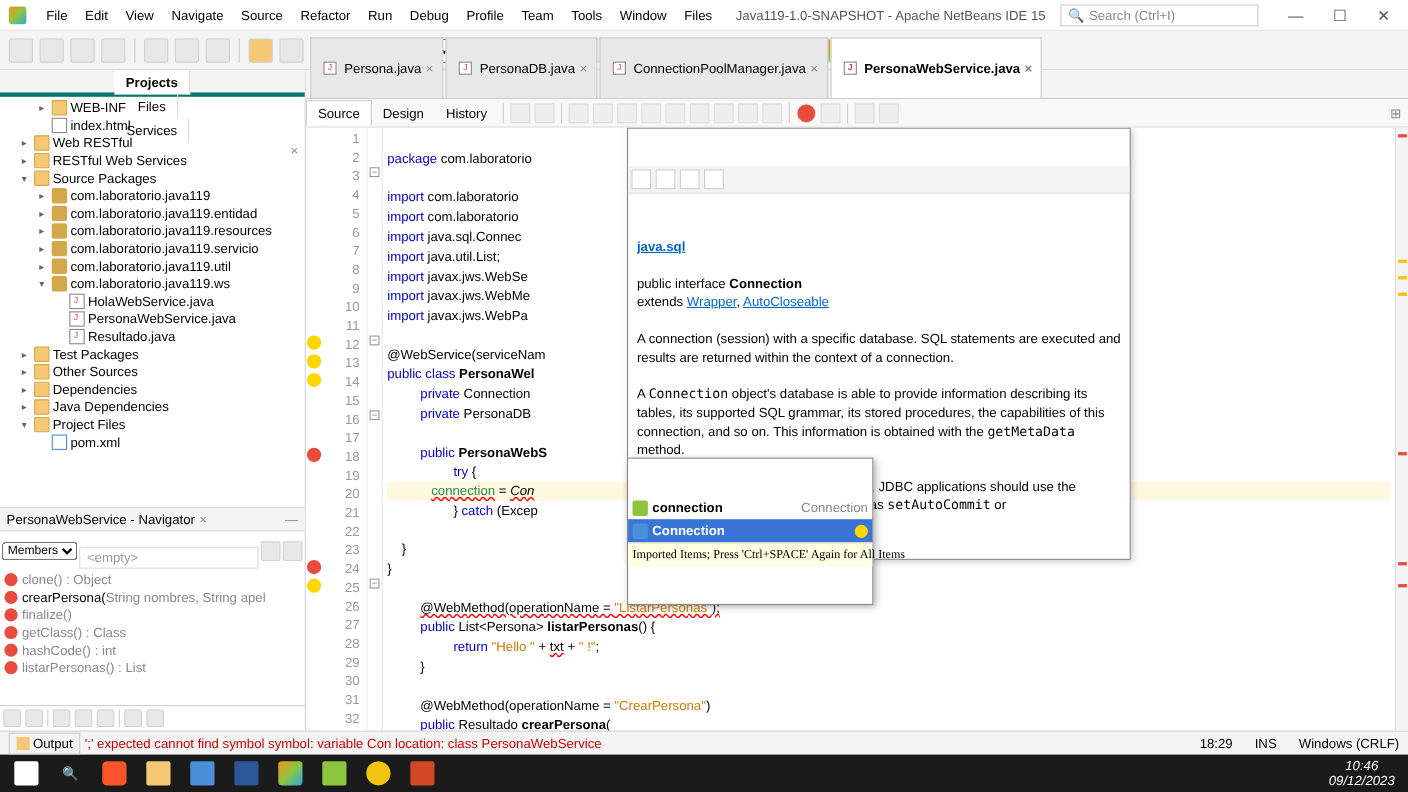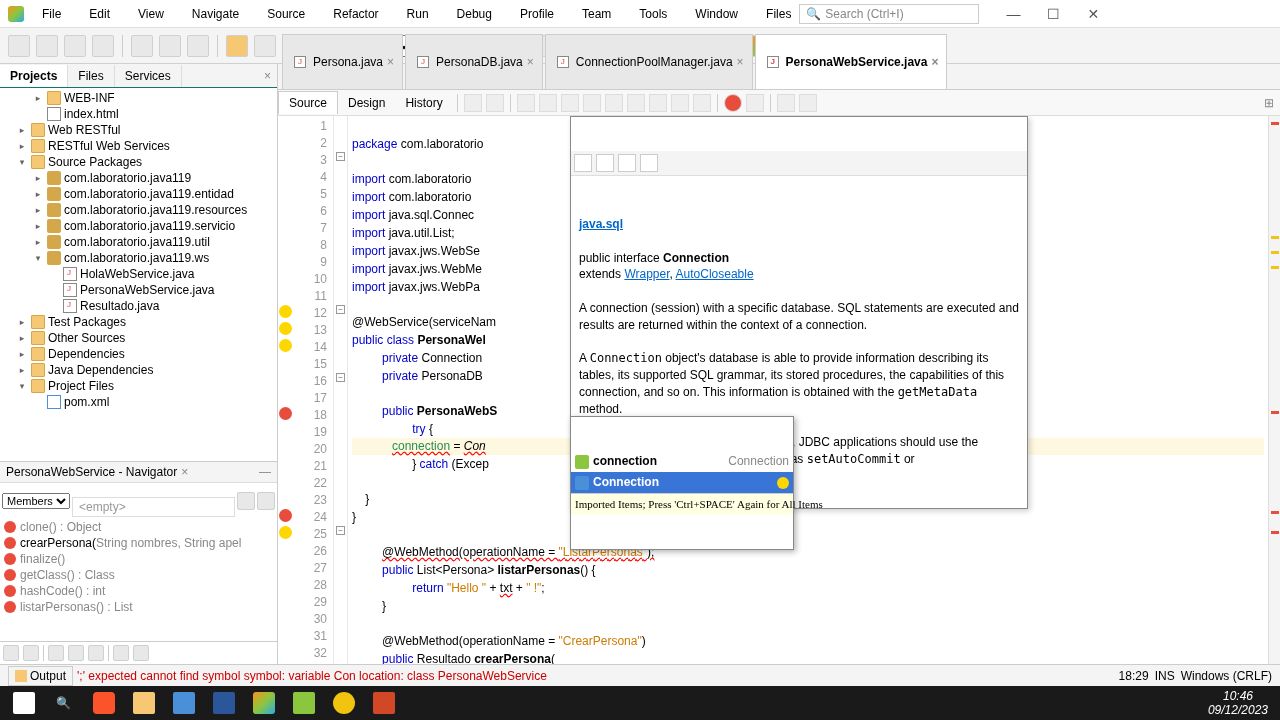--- a/index.html
+++ b/index.html
@@ -1,32 +1,32 @@
 <!DOCTYPE html>
 <html><head>
 <meta charset="utf-8">
 <style>
 * { margin: 0; padding: 0; box-sizing: border-box; font-family: "Segoe UI", Tahoma, sans-serif; font-size: 12px; }
 body { background: #f0f0f0; width: 1280px; height: 720px; overflow: hidden; position: relative; }
 .titlebar { height: 28px; background: #fff; display: flex; align-items: center; padding: 0 8px; border-bottom: 1px solid #e0e0e0; }
 .titlebar .logo { width: 16px; height: 16px; background: linear-gradient(135deg,#f7931e,#8cc63f,#29abe2); border-radius: 3px; margin-right: 10px; }
-.menubar { display: flex; gap: 12px; }
+.menubar { display: flex; gap: 0; }
 .menubar span { padding: 4px 8px; cursor: pointer; }
 .title-center { flex: 1; text-align: center; color: #555; }
 .searchbox { display: flex; align-items: center; border: 1px solid #ccc; padding: 2px 6px; width: 180px; color: #888; }
 .winbtns { display: flex; gap: 12px; margin-left: 20px; }
 .winbtn { width: 28px; text-align: center; cursor: pointer; font-size: 14px; color: #555; }
 .toolbar { height: 36px; background: #f4f4f4; border-bottom: 1px solid #d0d0d0; display: flex; align-items: center; padding: 0 8px; gap: 6px; }
 .tbtn { width: 22px; height: 22px; background: #e8e8e8; border: 1px solid #d0d0d0; border-radius: 2px; }
 .tsep { width: 1px; height: 22px; background: #ccc; margin: 0 2px; }
 .config-sel { height: 22px; font-size: 11px; min-width: 120px; }
 .mem-ind { background: #4a90d9; color: #fff; padding: 2px 6px; font-size: 10px; border: 1px solid #2a70b9; }
 .main { display: flex; height: calc(100% - 28px - 36px - 22px - 34px); }
 .leftpanel { width: 278px; background: #fff; border-right: 1px solid #ccc; display: flex; flex-direction: column; }
-.proj-tabs { display: flex; background: #f4f4f4; border-bottom: 1px solid #0f766e; height: 24px; align-items: center; }
+.proj-tabs { display: flex; background: #f4f4f4; border-bottom: 4px solid #0f766e; height: 24px; align-items: center; flex-direction: column; }
 .proj-tab { padding: 4px 10px; cursor: pointer; border-right: 1px solid #ddd; }
 .proj-tab.active { background: #fff; font-weight: bold; }
 .proj-close { margin-left: auto; padding: 0 6px; color: #888; cursor: pointer; }
 .tree { flex: 1; overflow: auto; padding: 2px 0; font-size: 11.5px; }
 .tree-item { display: flex; align-items: center; padding: 1px 0; cursor: pointer; white-space: nowrap; }
 .twisty { width: 12px; display: inline-block; text-align: center; color: #666; font-size: 9px; }
 .ticn { width: 14px; height: 14px; margin: 0 3px; display: inline-block; }
 .ticn.folder { background: #f7c873; border: 1px solid #d4a84a; border-radius: 1px; }
 .ticn.pkg { background: #d4a84a; border-radius: 2px; }
 .ticn.java { background: #fff; border: 1px solid #888; position: relative; }
@@ -86,21 +86,21 @@
 .stripe-mark { position: absolute; left: 2px; width: 8px; height: 3px; }
 .stripe-red { background: #e74c3c; }
 .stripe-yellow { background: #f1c40f; }
 .glyph-gutter { width: 16px; position: relative; }
 .glyph { position: absolute; left: 1px; width: 13px; height: 13px; border-radius: 50%; }
 .glyph.err { background: #e74c3c; }
 .glyph.bulb { background: #ffd700; }
 .statusbar { height: 22px; background: #f4f4f4; border-top: 1px solid #ccc; display: flex; align-items: center; padding: 0 8px; font-size: 11px; }
 .sb-btn { padding: 2px 6px; border: 1px solid #ccc; margin-right: 4px; cursor: pointer; display: flex; align-items: center; gap: 3px; }
 .sb-err { color: #c00; }
-.sb-right { margin-left: auto; display: flex; gap: 6px; }
+.sb-right { margin-left: auto; display: flex; gap: 20px; }
 .taskbar { height: 34px; background: #1a1a1a; display: flex; align-items: center; padding: 0 4px; }
 .task-item { width: 40px; height: 30px; display: flex; align-items: center; justify-content: center; cursor: pointer; }
 .task-icn { width: 22px; height: 22px; border-radius: 2px; }
 .task-time { margin-left: auto; color: #fff; text-align: center; font-size: 11px; padding-right: 8px; line-height: 1.2; font-style: italic; }
 </style>
 </head>
 <body>
 
 <div class="titlebar">
   <div class="logo"></div>
@@ -112,20 +112,21 @@
       <span>Source</span>
       <span>Refactor</span>
       <span>Run</span>
       <span>Debug</span>
       <span>Profile</span>
       <span>Team</span>
       <span>Tools</span>
       <span>Window</span>
       <span>Files</span>
     </div>
+  <div class="title-center">Java119-1.0-SNAPSHOT - Apache NetBeans IDE 15</div>
   <div class="searchbox">
     <span style="margin-right:4px;color:#4a90d9">🔍</span>
     <span>Search (Ctrl+I)</span>
   </div>
   <div class="winbtns">
     <div class="winbtn">—</div>
     <div class="winbtn">☐</div>
     <div class="winbtn">✕</div>
   </div>
 </div>

